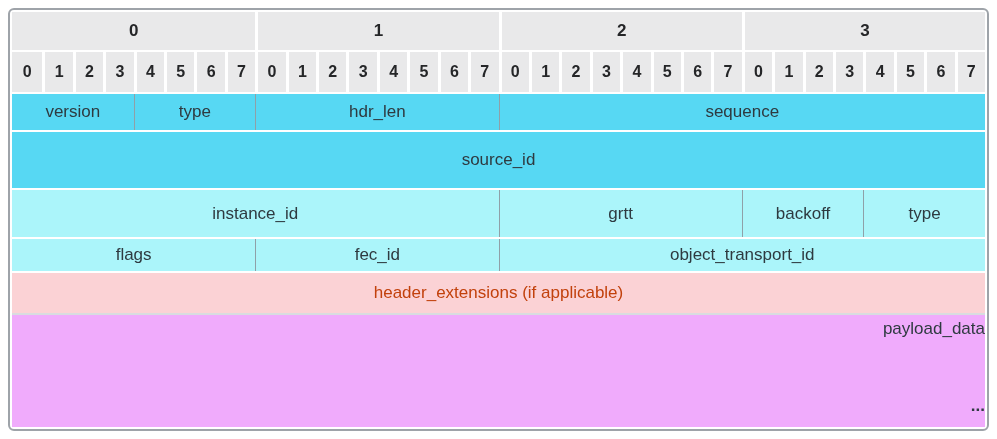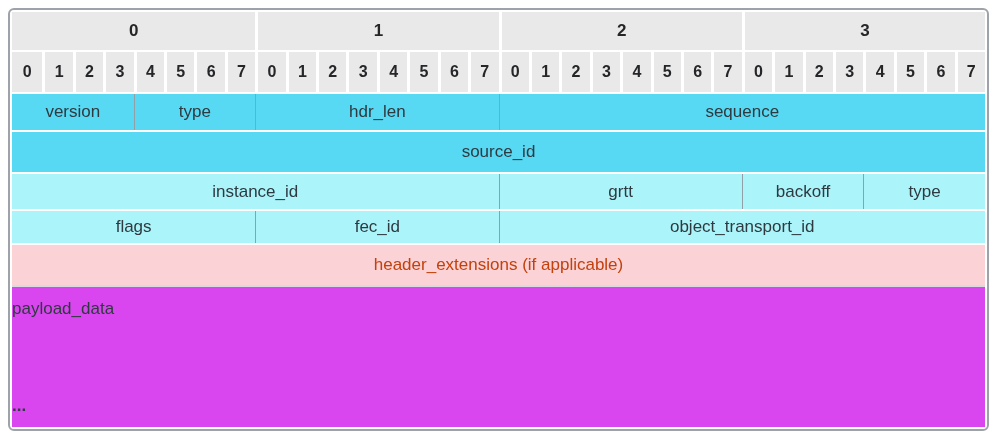--- a/index.html
+++ b/index.html
@@ -57,38 +57,38 @@
   .field-row .fcell {
     display: flex;
     align-items: center;
     justify-content: center;
     font-size: 17px;
     color: #2E3A40;
     white-space: nowrap;
   }
   .field-row .fcell + .fcell { border-left: 1px solid #8FA0A8; }
   .row-f1  { height: 36px; }
-  .row-f2  { height: 40px; }
-  .row-f3  { height: 35px; }
+  .row-f2  { height: 56px; }
+  .row-f3  { height: 47px; }
   .row-f4  { height: 32px; }
   .row-ext { height: 40px; margin-bottom: 0; }
   .dark  .fcell { background: #57D8F3; }
   .light .fcell { background: #ABF5FA; }
   .pink  .fcell { background: #FBD2D5; color: #c2410c; }
 
   
   .payload {
     flex: 1;
-    background: #d946ef;
+    background: #f0abfc;
     border-top: 2px solid #D9DCDF;
     display: flex;
     flex-direction: column;
-    align-items: flex-start;
+    align-items: flex-end;
     justify-content: space-between;
-    padding: 12px 0 16px 0;
+    padding: 4px 0 16px 0;
     box-sizing: border-box;
   }
   .payload-label {
     font-size: 17px;
     color: #2E3A40;
   }
   .payload-ellipsis {
     font-size: 17px;
     font-weight: 700;
     color: #2E3A40;

